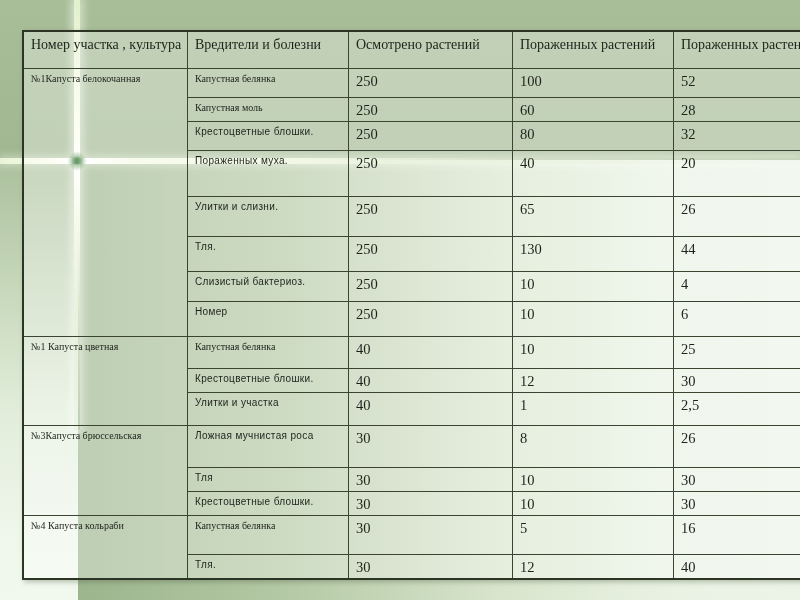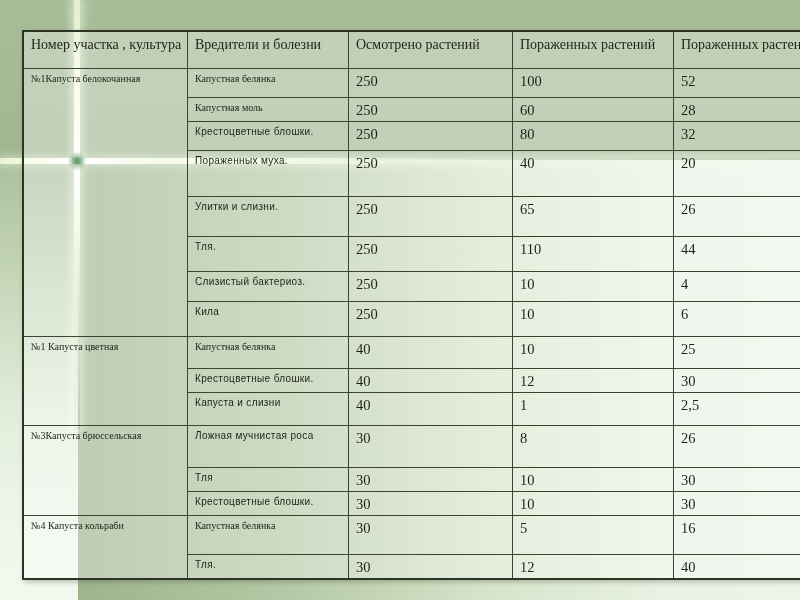--- a/index.html
+++ b/index.html
@@ -121,50 +121,50 @@
       </tr>
       <tr style="height: 40px;">
         <td class="pest-sans">Улитки и слизни.</td>
         <td class="num">250</td>
         <td class="num">65</td>
         <td class="num">26</td>
       </tr>
       <tr style="height: 35px;">
         <td class="pest-sans">Тля.</td>
         <td class="num">250</td>
-        <td class="num">110</td>
+        <td class="num">130</td>
         <td class="num">44</td>
       </tr>
       <tr style="height: 30px;">
         <td class="pest-sans">Слизистый бактериоз.</td>
         <td class="num">250</td>
         <td class="num">10</td>
         <td class="num">4</td>
       </tr>
       <tr style="height: 35px;">
-        <td class="pest-sans">Кила</td>
+        <td class="pest-sans">Номер</td>
         <td class="num">250</td>
         <td class="num">10</td>
         <td class="num">6</td>
       </tr>
       <tr style="height: 32px;">
         <td rowspan="3" class="plot-cell">№1 Капуста цветная</td>
         <td class="pest-serif">Капустная белянка</td>
         <td class="num">40</td>
         <td class="num">10</td>
         <td class="num">25</td>
       </tr>
       <tr style="height: 24px;">
         <td class="pest-sans">Крестоцветные блошки.</td>
         <td class="num">40</td>
         <td class="num">12</td>
         <td class="num">30</td>
       </tr>
       <tr style="height: 33px;">
-        <td class="pest-sans">Капуста и слизни</td>
+        <td class="pest-sans">Улитки и участка</td>
         <td class="num">40</td>
         <td class="num">1</td>
         <td class="num">2,5</td>
       </tr>
       <tr style="height: 42px;">
         <td rowspan="3" class="plot-cell">№3Капуста брюссельская</td>
         <td class="pest-sans">Ложная мучнистая роса</td>
         <td class="num">30</td>
         <td class="num">8</td>
         <td class="num">26</td>

